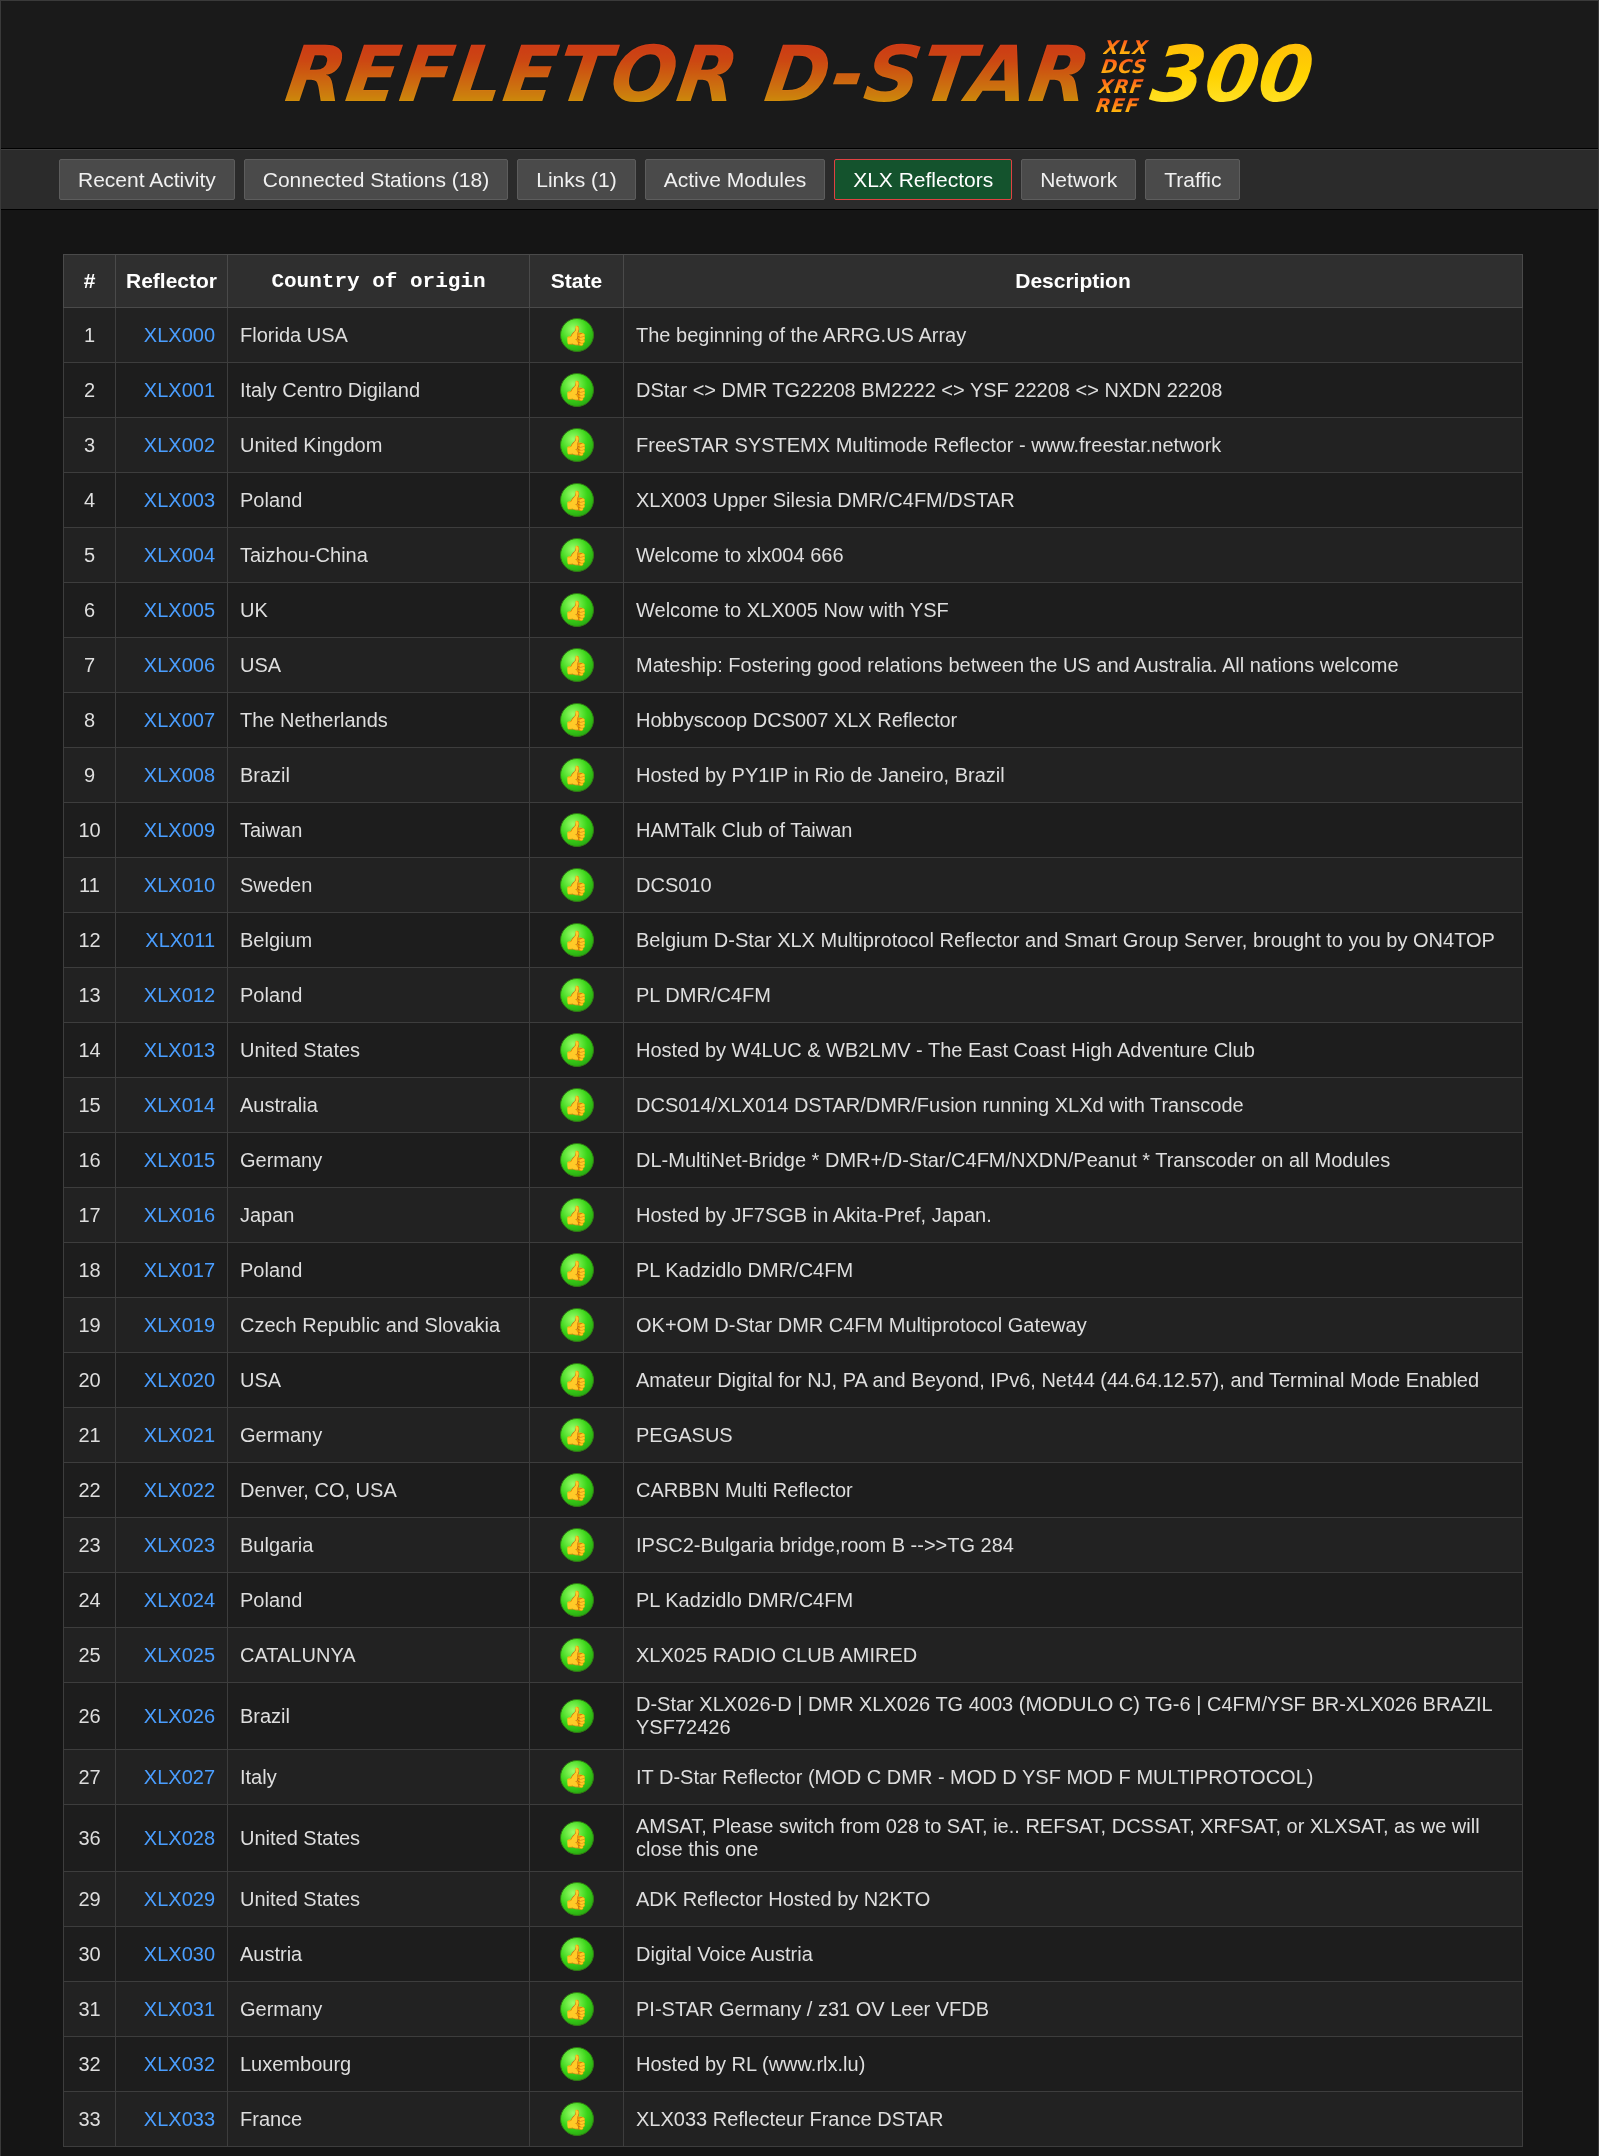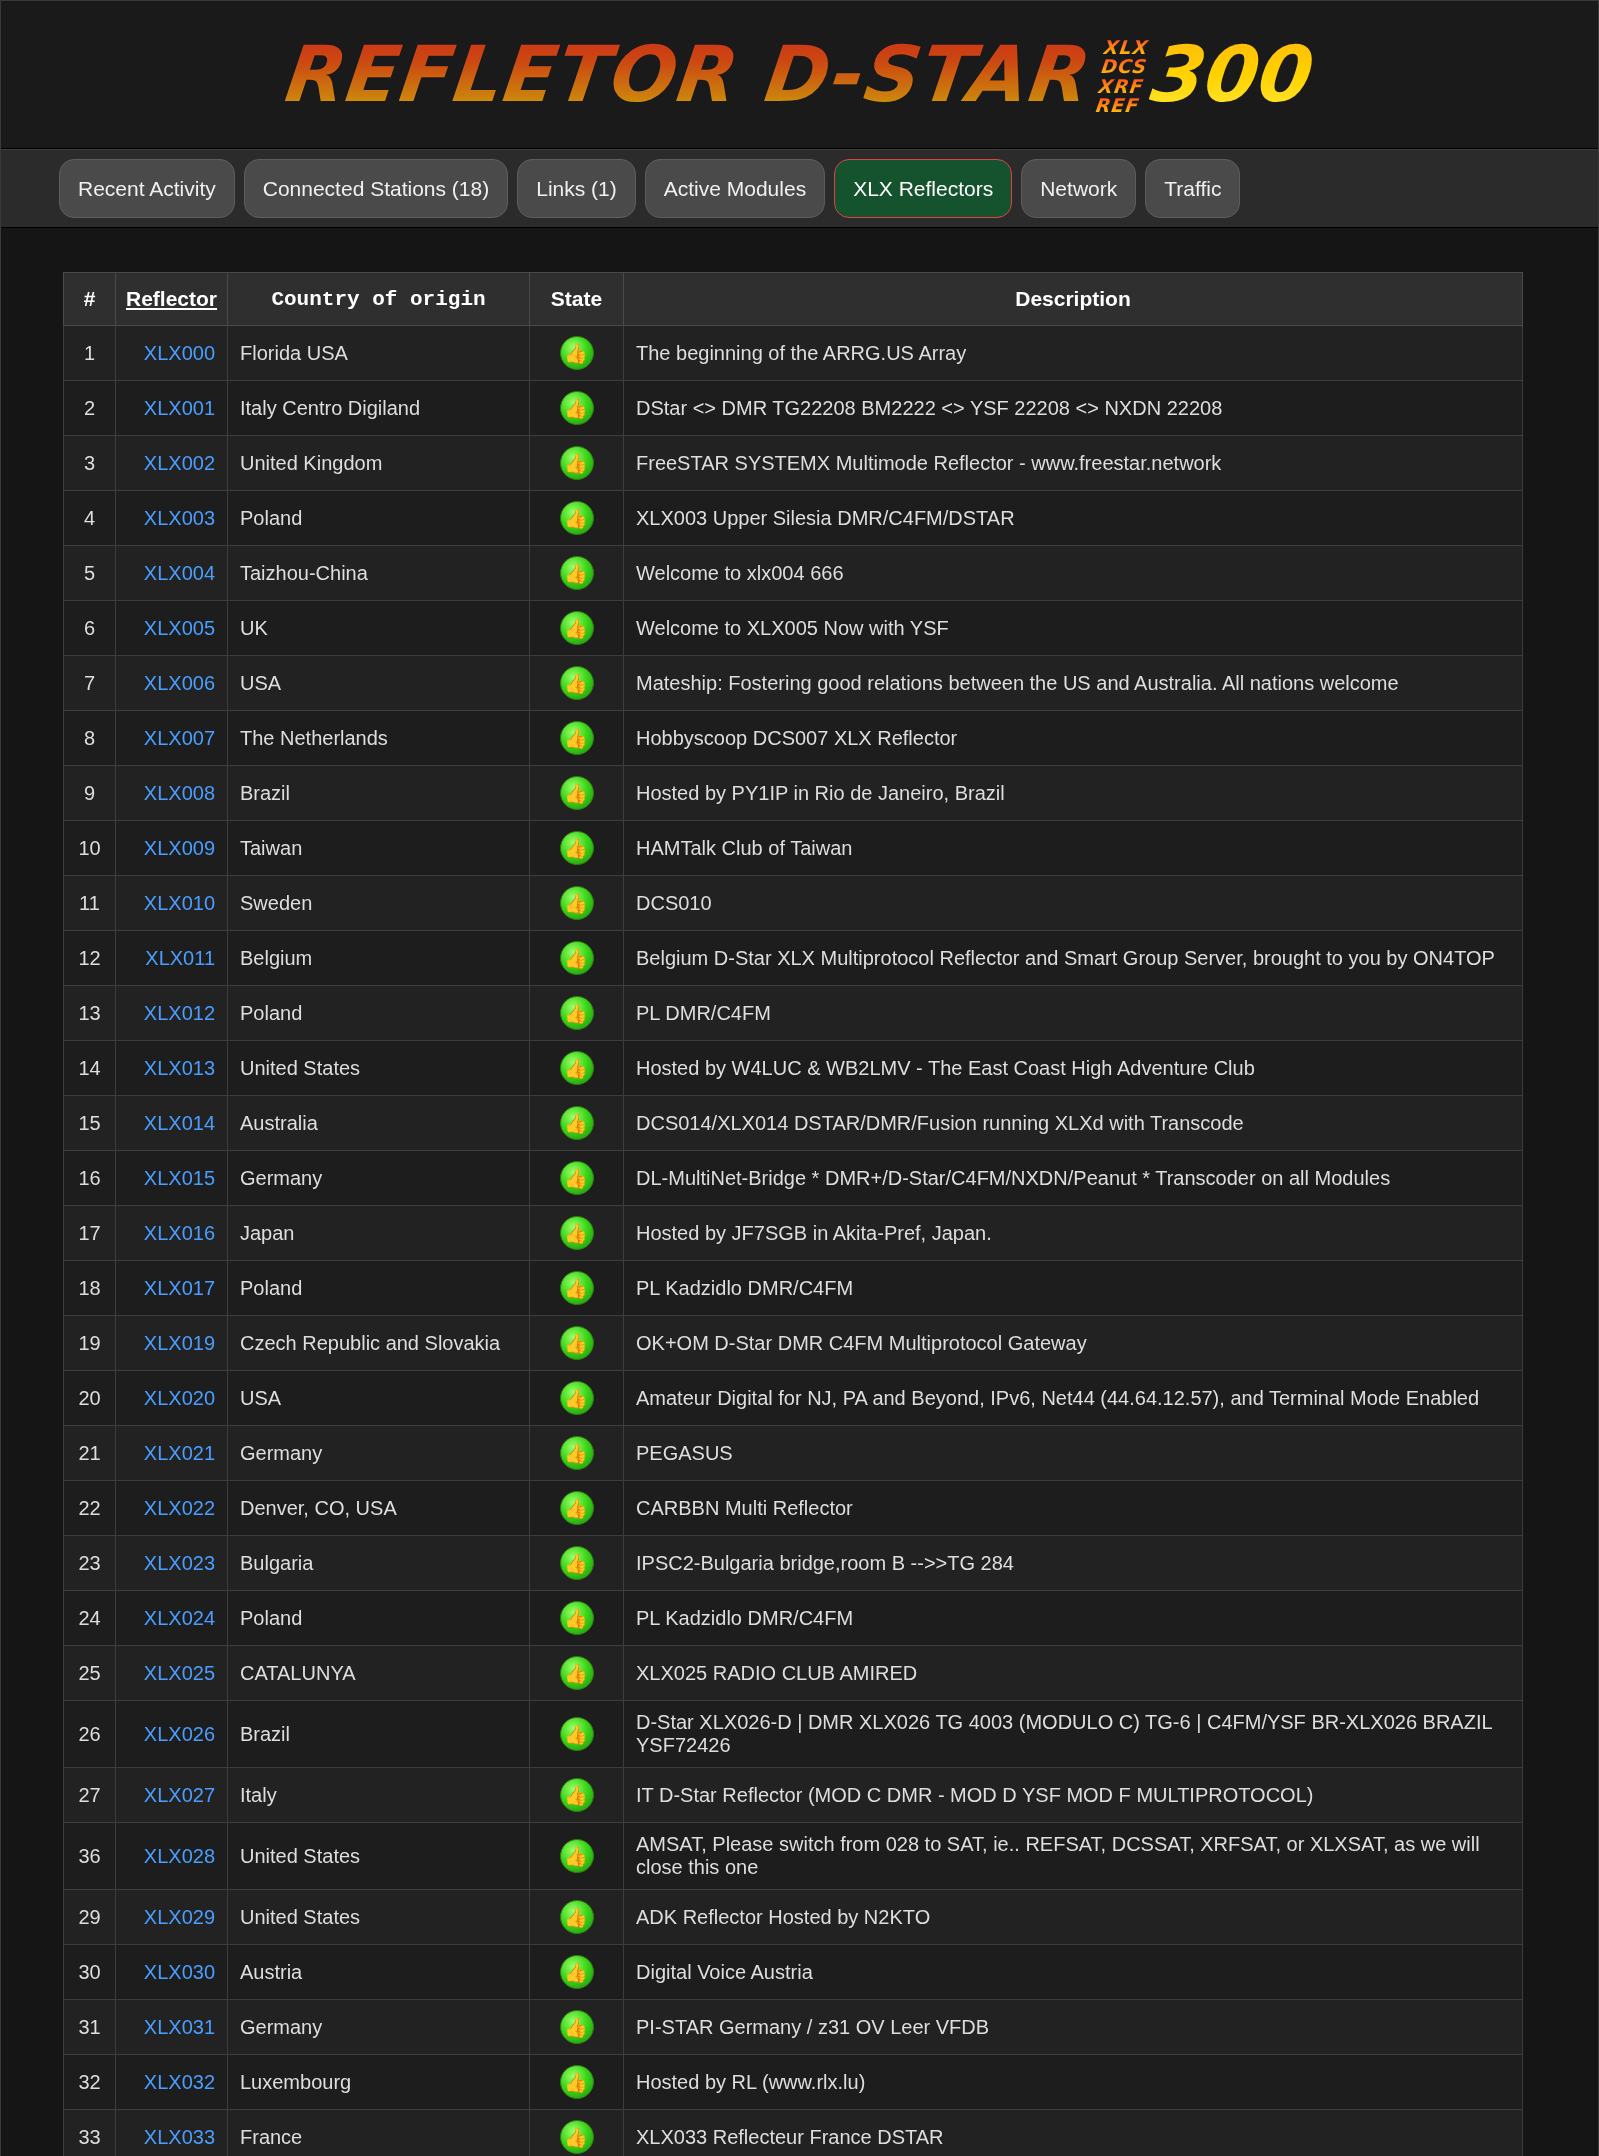--- a/index.html
+++ b/index.html
@@ -86,22 +86,22 @@
     border-bottom: 1px solid #000;
     padding: 9px 0 9px 58px;
     display: flex;
     gap: 9px;
     align-items: center;
   }
   .tab {
     background: #4a4a4a;
     color: #f0f0f0;
     border: 1px solid #5d5d5d;
-    border-radius: 15px;
-    padding: 18px 18px;
+    border-radius: 2px;
+    padding: 9px 18px;
     font-size: 21px;
     line-height: 1;
     cursor: pointer;
     white-space: nowrap;
   }
   .tab.active {
     background: #14532d;
     border-color: #e04242;
     color: #ffffff;
   }
@@ -169,21 +169,21 @@
     position: absolute;
     left: 0; right: 0; top: 50%;
     transform: translateY(-50%);
     font-size: 19px;
     line-height: 1;
     color: #0c4a06;
     text-align: center;
   }
   td.col-desc { text-align: left; }
   th.h-num { width: 52px; }
-  th.h-ref { width: 112px; text-decoration: underline; }
+  th.h-ref { width: 112px; }
   th.h-country { width: 302px; font-family: Liberation Mono, monospace; }
   th.h-state { width: 94px; }
 </style>
 </head>
 <body>
 
 <div class="page">
 
   <div class="banner">
     <div class="logo-wrap">

